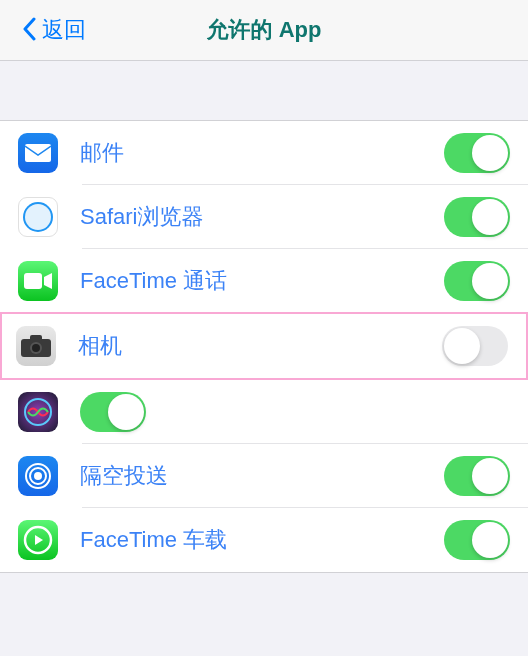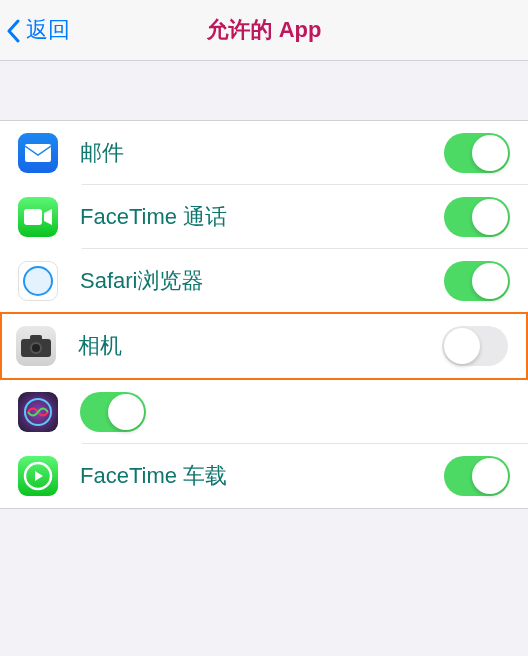--- a/index.html
+++ b/index.html
@@ -17,43 +17,43 @@
     .header {
       height: 61px;
       background: #f7f7f7;
       border-bottom: 1px solid #d1d1d5;
       display: flex;
       align-items: center;
       position: relative;
     }
     .back-button {
       display: flex;
-      align-items: flex-end;
-      padding-left: 4px;
+      align-items: flex-start;
+      padding-left: 20px;
       color: #007aff;
       cursor: pointer;
     }
     .back-chevron {
       width: 18px;
       height: 28px;
       display: flex;
       align-items: center;
       justify-content: center;
     }
     .back-text {
       font-size: 22px;
       margin-left: 4px;
     }
     .title {
       position: absolute;
       left: 50%;
       transform: translateX(-50%);
       font-size: 22px;
       font-weight: 600;
-      color: #be185d;
+      color: #0f766e;
       text-align: center;
     }
     .spacer {
       height: 59px;
     }
     .list {
       background: #fff;
     }
     .row {
       display: flex;
@@ -64,37 +64,37 @@
     }
     .row-divider {
       position: absolute;
       bottom: 0;
       left: 82px;
       right: 0;
       height: 1px;
       background: #e4e4e7;
     }
     .row.highlighted {
-      border: 2px solid #f97316;
+      border: 2px solid #f9a8d4;
       margin-top: -1px;
       padding-left: 14px;
     }
     .app-icon {
       width: 40px;
       height: 40px;
       border-radius: 9px;
       flex-shrink: 0;
       margin-right: 22px;
       display: flex;
       align-items: center;
       justify-content: center;
     }
     .app-label {
       font-size: 22px;
-      color: #0f766e;
+      color: #3b82f6;
       flex: 1;
     }
     .toggle {
       width: 66px;
       height: 40px;
       border-radius: 20px;
       position: relative;
       cursor: pointer;
       flex-shrink: 0;
     }
@@ -179,43 +179,43 @@
         </svg>
     </div>
     <div class="app-label">邮件</div>
     <div class="toggle on">
         <div class="toggle-knob"></div>
       </div>
     <div class="row-divider"></div>
   </div>
 
   <div class="row">
-    <div class="app-icon icon-facetime">
-      <svg width="28" height="20" viewBox="0 0 28 20">
-          <rect x="0" y="2" width="18" height="16" rx="3" fill="#fff"></rect>
-          <path d="M20 6 L28 2 L28 18 L20 14 Z" fill="#fff"></path>
-        </svg>
-    </div>
-    <div class="app-label">FaceTime 通话</div>
-    <div class="toggle on">
-        <div class="toggle-knob"></div>
-      </div>
-    <div class="row-divider"></div>
-  </div>
-
-  <div class="row">
     <div class="app-icon icon-safari">
       <svg width="34" height="34" viewBox="0 0 34 34">
           <circle cx="17" cy="17" r="15" fill="#2196f3"></circle>
           <circle cx="17" cy="17" r="13" fill="#e3f2fd"></circle>
           <path d="M17 17 L24 10 L17 17 L10 24 Z" fill="#f44336"></path>
           <path d="M17 17 L10 24 L17 17 L24 10 Z" fill="#fff"></path>
         </svg>
     </div>
     <div class="app-label">Safari浏览器</div>
+    <div class="toggle on">
+        <div class="toggle-knob"></div>
+      </div>
+    <div class="row-divider"></div>
+  </div>
+
+  <div class="row">
+    <div class="app-icon icon-facetime">
+      <svg width="28" height="20" viewBox="0 0 28 20">
+          <rect x="0" y="2" width="18" height="16" rx="3" fill="#fff"></rect>
+          <path d="M20 6 L28 2 L28 18 L20 14 Z" fill="#fff"></path>
+        </svg>
+    </div>
+    <div class="app-label">FaceTime 通话</div>
     <div class="toggle on">
         <div class="toggle-knob"></div>
       </div>
     <div class="row-divider"></div>
   </div>
 
   <div class="row highlighted">
     <div class="app-icon icon-camera">
       <svg width="30" height="22" viewBox="0 0 30 22">
           <rect x="0" y="4" width="30" height="18" rx="3" fill="#3a3a3a"></rect>
@@ -238,20 +238,34 @@
           <path d="M5 15 Q10 22 15 15 Q20 8 25 15" stroke="#4cd964" stroke-width="2" fill="none"></path>
         </svg>
     </div>
     <div class="toggle on">
         <div class="toggle-knob"></div>
       </div>
     <div class="row-divider"></div>
   </div>
 
 
+  <div class="row">
+    <div class="app-icon icon-airdrop">
+      <svg width="30" height="30" viewBox="0 0 30 30">
+          <circle cx="15" cy="15" r="4" fill="#fff"></circle>
+          <circle cx="15" cy="15" r="8" fill="none" stroke="#fff" stroke-width="2"></circle>
+          <circle cx="15" cy="15" r="12" fill="none" stroke="#fff" stroke-width="2"></circle>
+        </svg>
+    </div>
+    <div class="app-label">隔空投送</div>
+    <div class="toggle on">
+        <div class="toggle-knob"></div>
+      </div>
+    <div class="row-divider"></div>
+  </div>
 
   <div class="row">
     <div class="app-icon icon-carplay">
       <svg width="30" height="30" viewBox="0 0 30 30">
           <circle cx="15" cy="15" r="13" fill="none" stroke="#fff" stroke-width="2.5"></circle>
           <path d="M12 10 L20 15 L12 20 Z" fill="#fff"></path>
         </svg>
     </div>
     <div class="app-label">FaceTime 车载</div>
     <div class="toggle on">

